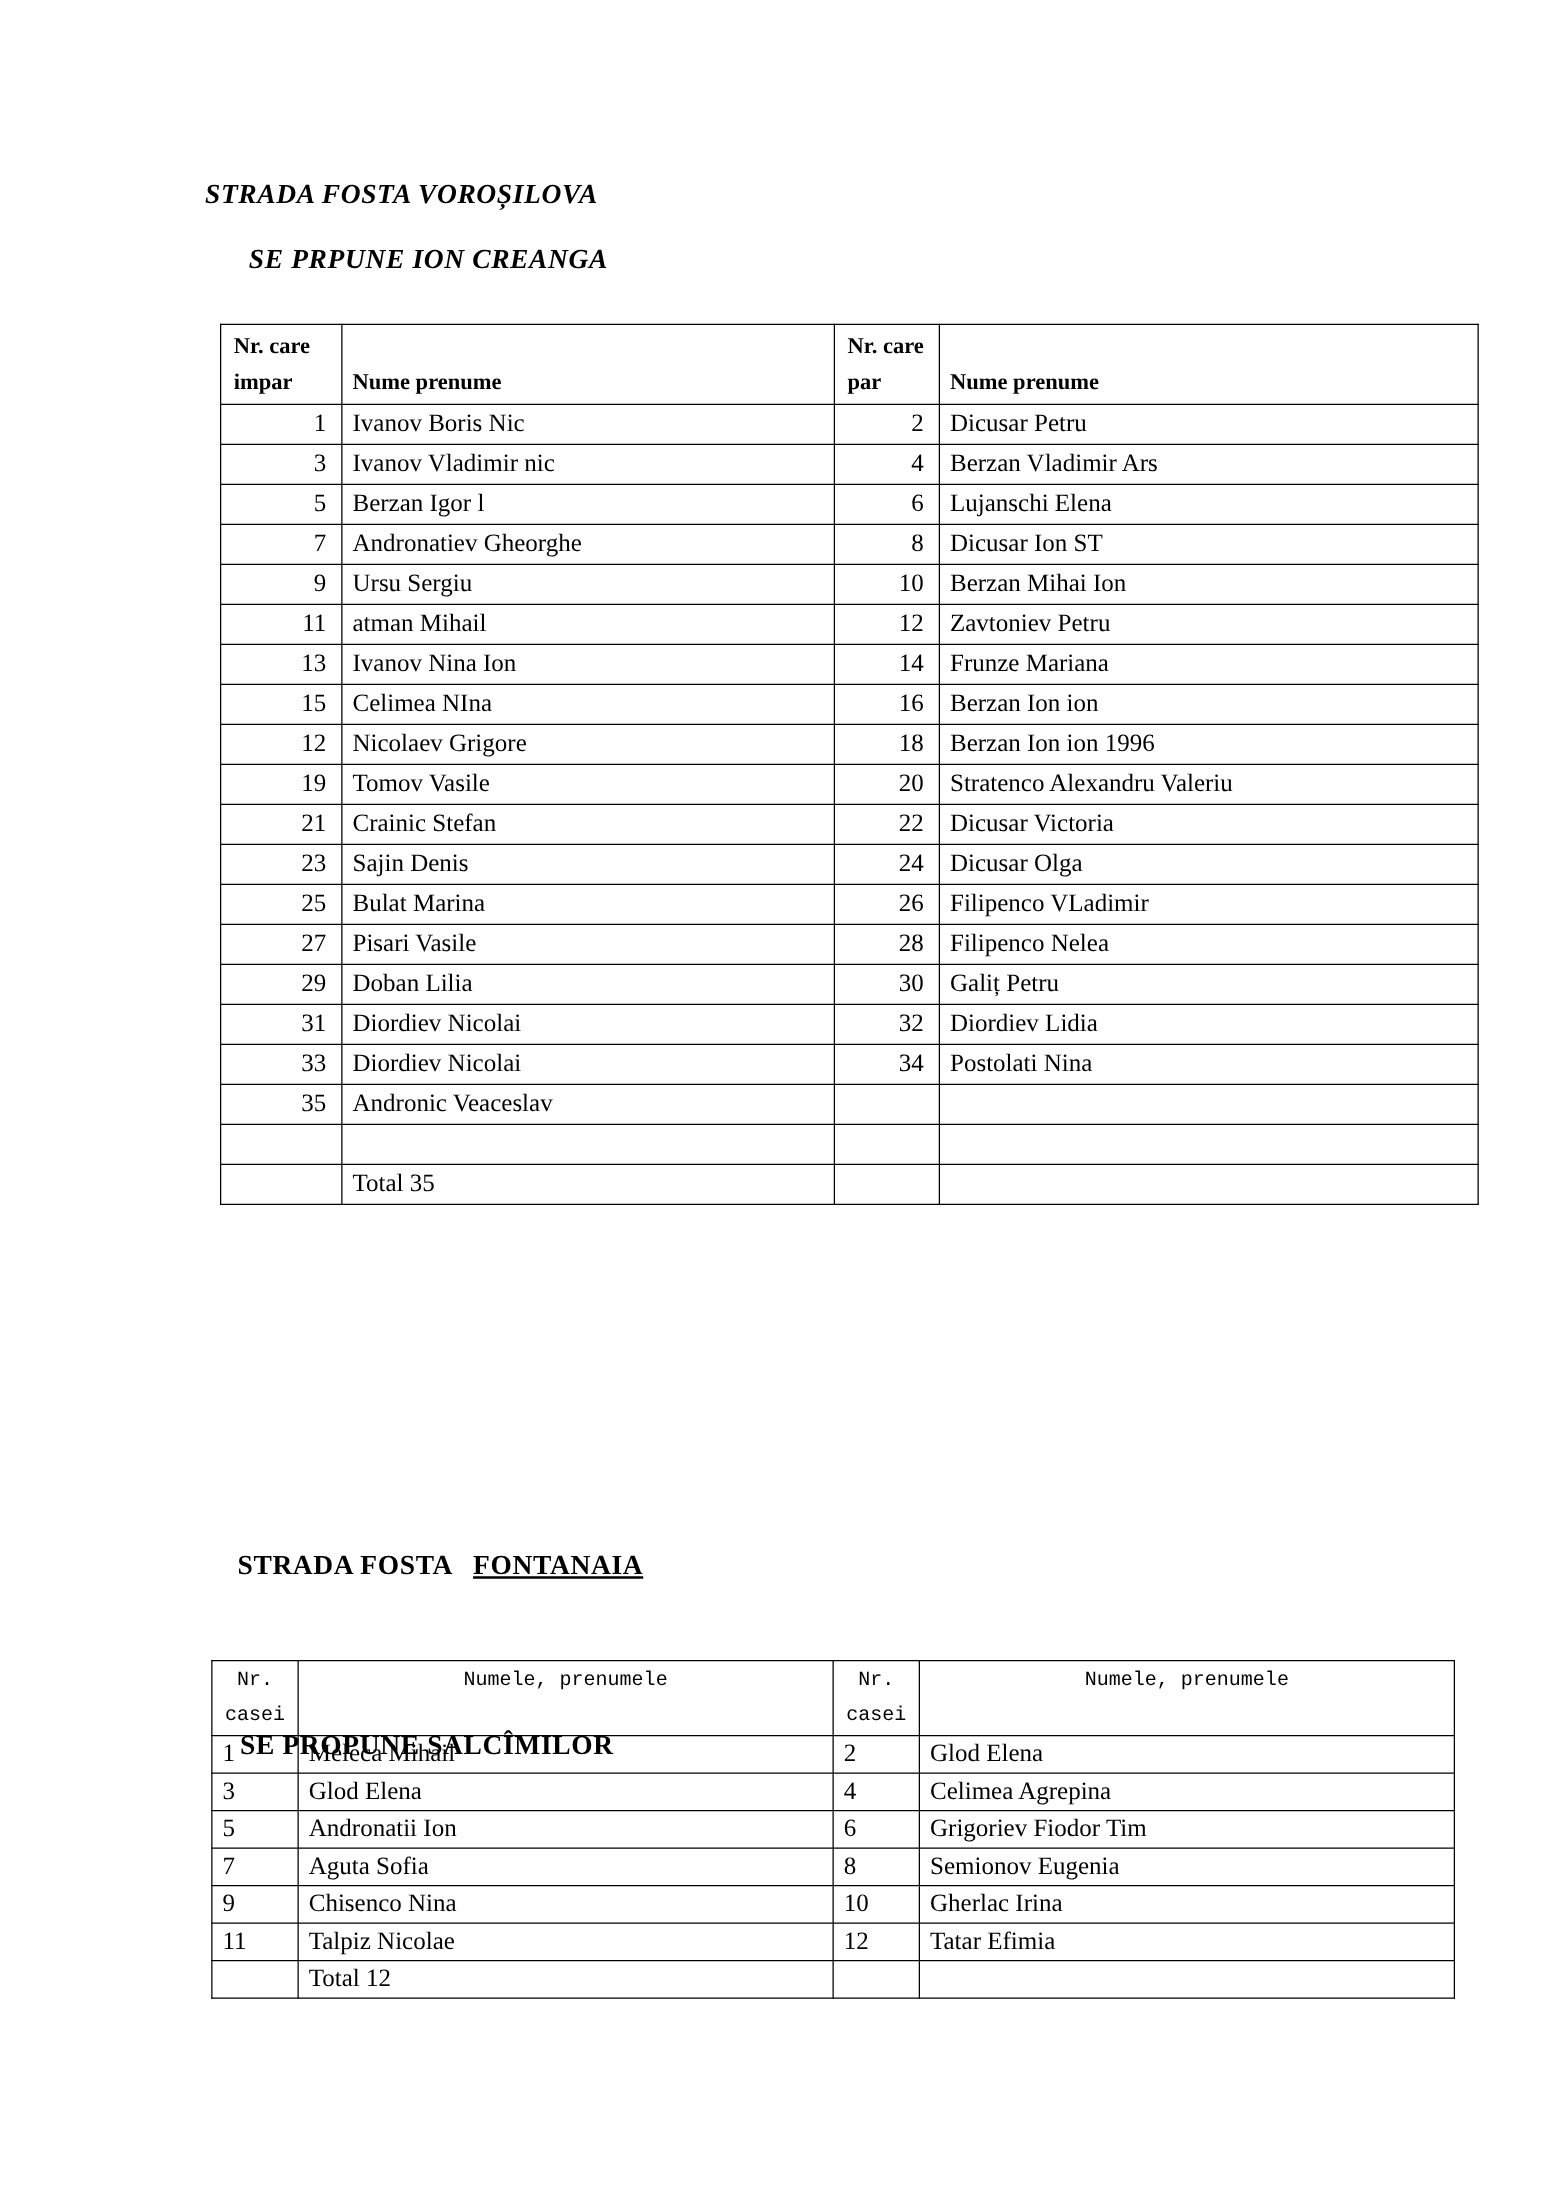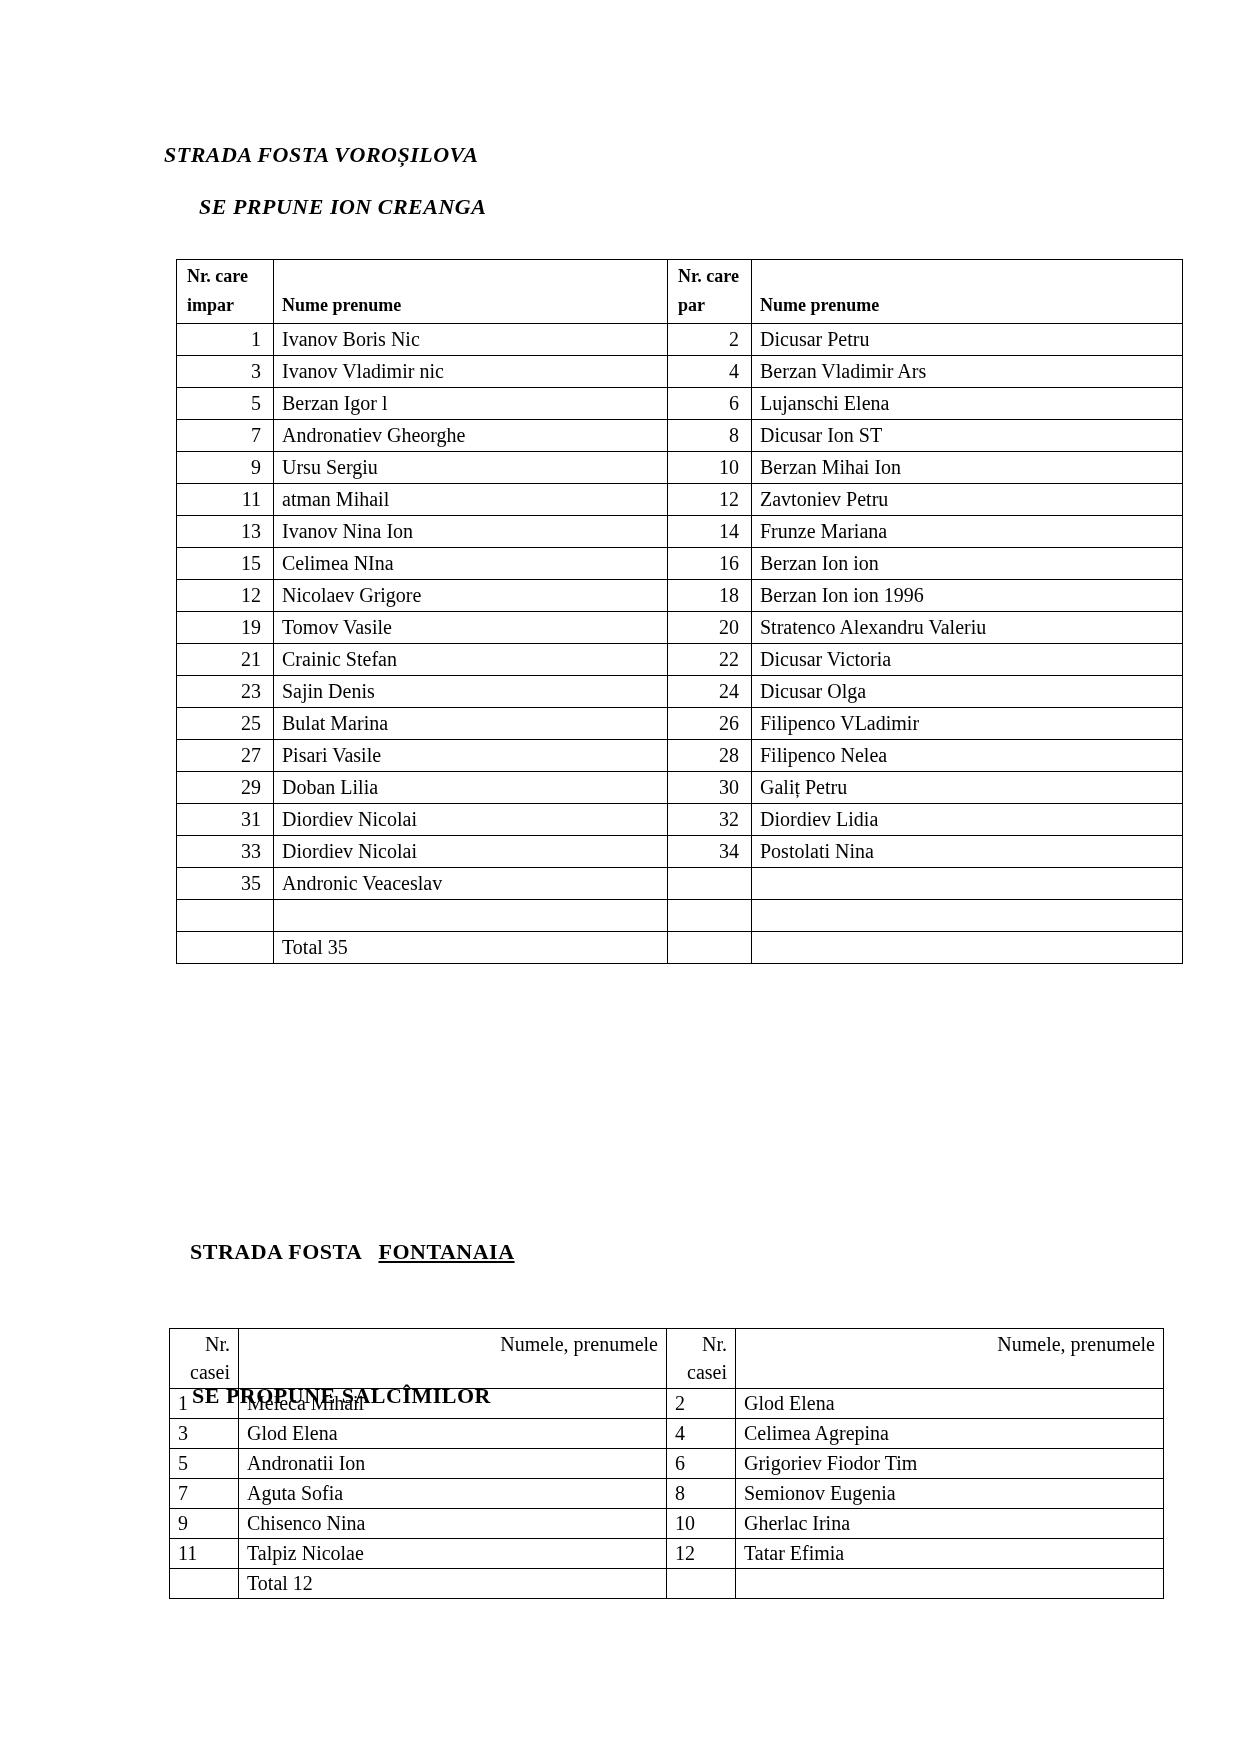--- a/index.html
+++ b/index.html
@@ -16,21 +16,21 @@
 
   
   table.t1 { left:176px; top:259px; width:1006px; }
   table.t1 th { font-size:18px; font-weight:bold; text-align:left; vertical-align:bottom; padding:2px 8px 3px 8px; line-height:29px; }
   table.t1 th.numh { padding-left:10px; }
   table.t1 td { height:31px; font-size:20px; padding:0 8px; vertical-align:middle; }
   table.t1 td.num { text-align:right; padding-right:12px; }
 
   
   table.t2 { left:169px; top:1328px; width:994px; }
-  table.t2 th { font-size:20px; font-weight:normal; text-align:right; vertical-align:top; padding:1px 8px 2px 8px; line-height:28px; }
+  table.t2 th { font-size:16px; font-weight:normal; text-align:center; vertical-align:top; padding:1px 8px 2px 8px; line-height:28px;font-family:Liberation Mono, monospace; }
   table.t2 td { height:29px; font-size:20px; padding:0 8px; vertical-align:middle; }
   table.t2 td.num { text-align:left; padding-left:8px; }
 </style>
 </head>
 <body>
 
 <div class="heading italic" style="left:164px; top:142px;">STRADA FOSTA VOROȘILOVA</div>
 
 <div class="heading italic" style="left:178px; top:194px;margin-left:21px;">SE PRPUNE ION CREANGA</div>
 

